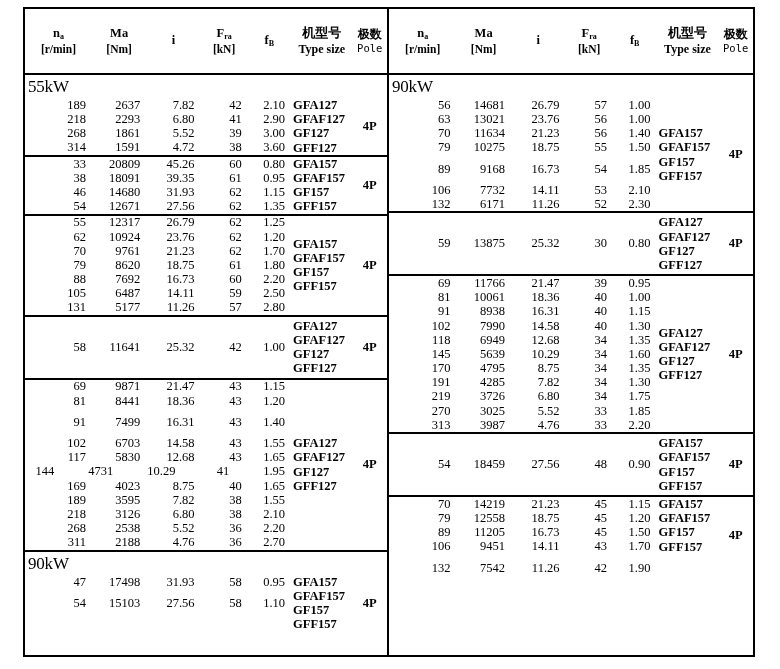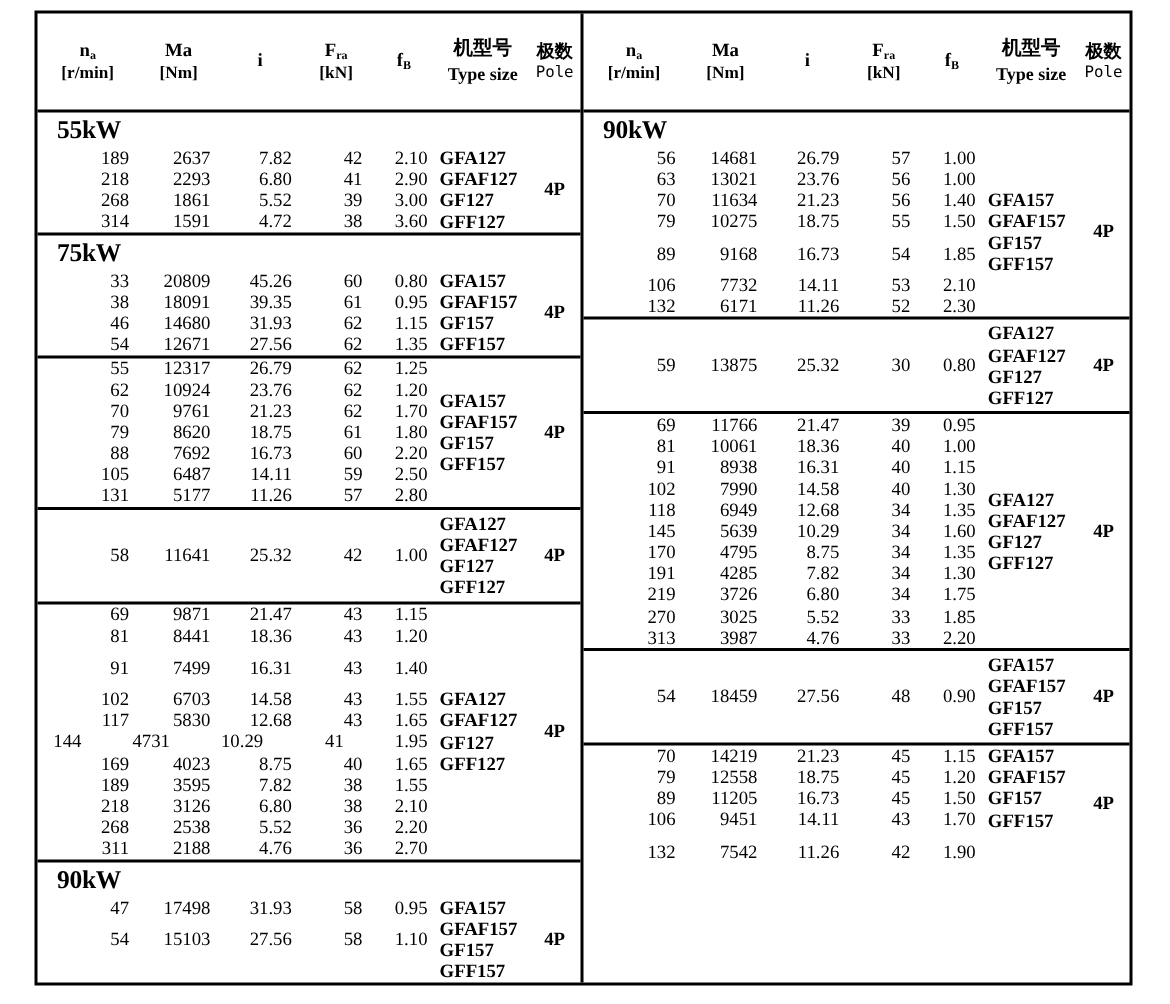--- a/index.html
+++ b/index.html
@@ -115,24 +115,24 @@
 
   
   .tbody {
     flex: 1 1 auto;
     display: flex;
     flex-direction: column;
   }
 
   
   .power {
-    font-weight: bold;
+    font-weight: normal;
     font-size: 17px;
     line-height: 1;
-    padding: 3px 0 3px 13px;
+    padding: 3px 0 3px 3px;
     letter-spacing: -0.2px;
   }
 
   
   .block {
     display: flex;
     position: relative;
   }
   .block.rule-bot { border-bottom: 2px solid #000; }
 
@@ -258,21 +258,20 @@
               <div class="typecell" style="justify-content: center;">
                 <div style="height: 14.2px; line-height: 14.2px;">GFA127</div>
                 <div style="height: 14.2px; line-height: 14.2px;">GFAF127</div>
                 <div style="height: 14.2px; line-height: 14.2px;">GF127</div>
                 <div style="height: 14.2px; line-height: 14.2px;">GFF127</div>
               </div>
               <div class="polecell">4P</div>
             </div>
           </div>
           <div>
-            <div class="power">75kW</div>
             <div class="block rule-bot">
               <div class="numcols">
                 <div class="row" style="height: 14.2px;">
                   <div class="cell n-na">33</div>
                   <div class="cell n-ma">20809</div>
                   <div class="cell n-i">45.26</div>
                   <div class="cell n-fra">60</div>
                   <div class="cell n-fb">0.80</div>
                 </div>
                 <div class="row" style="height: 14.2px;">
@@ -335,21 +334,21 @@
                   <div class="cell n-fra">61</div>
                   <div class="cell n-fb">1.80</div>
                 </div>
                 <div class="row" style="height: 14.2px;">
                   <div class="cell n-na">88</div>
                   <div class="cell n-ma">7692</div>
                   <div class="cell n-i">16.73</div>
                   <div class="cell n-fra">60</div>
                   <div class="cell n-fb">2.20</div>
                 </div>
-                <div class="row" style="height: 14.2px; justify-content: flex-end;">
+                <div class="row" style="height: 14.2px;">
                   <div class="cell n-na">105</div>
                   <div class="cell n-ma">6487</div>
                   <div class="cell n-i">14.11</div>
                   <div class="cell n-fra">59</div>
                   <div class="cell n-fb">2.50</div>
                 </div>
                 <div class="row" style="height: 14.2px;">
                   <div class="cell n-na">131</div>
                   <div class="cell n-ma">5177</div>
                   <div class="cell n-i">11.26</div>

